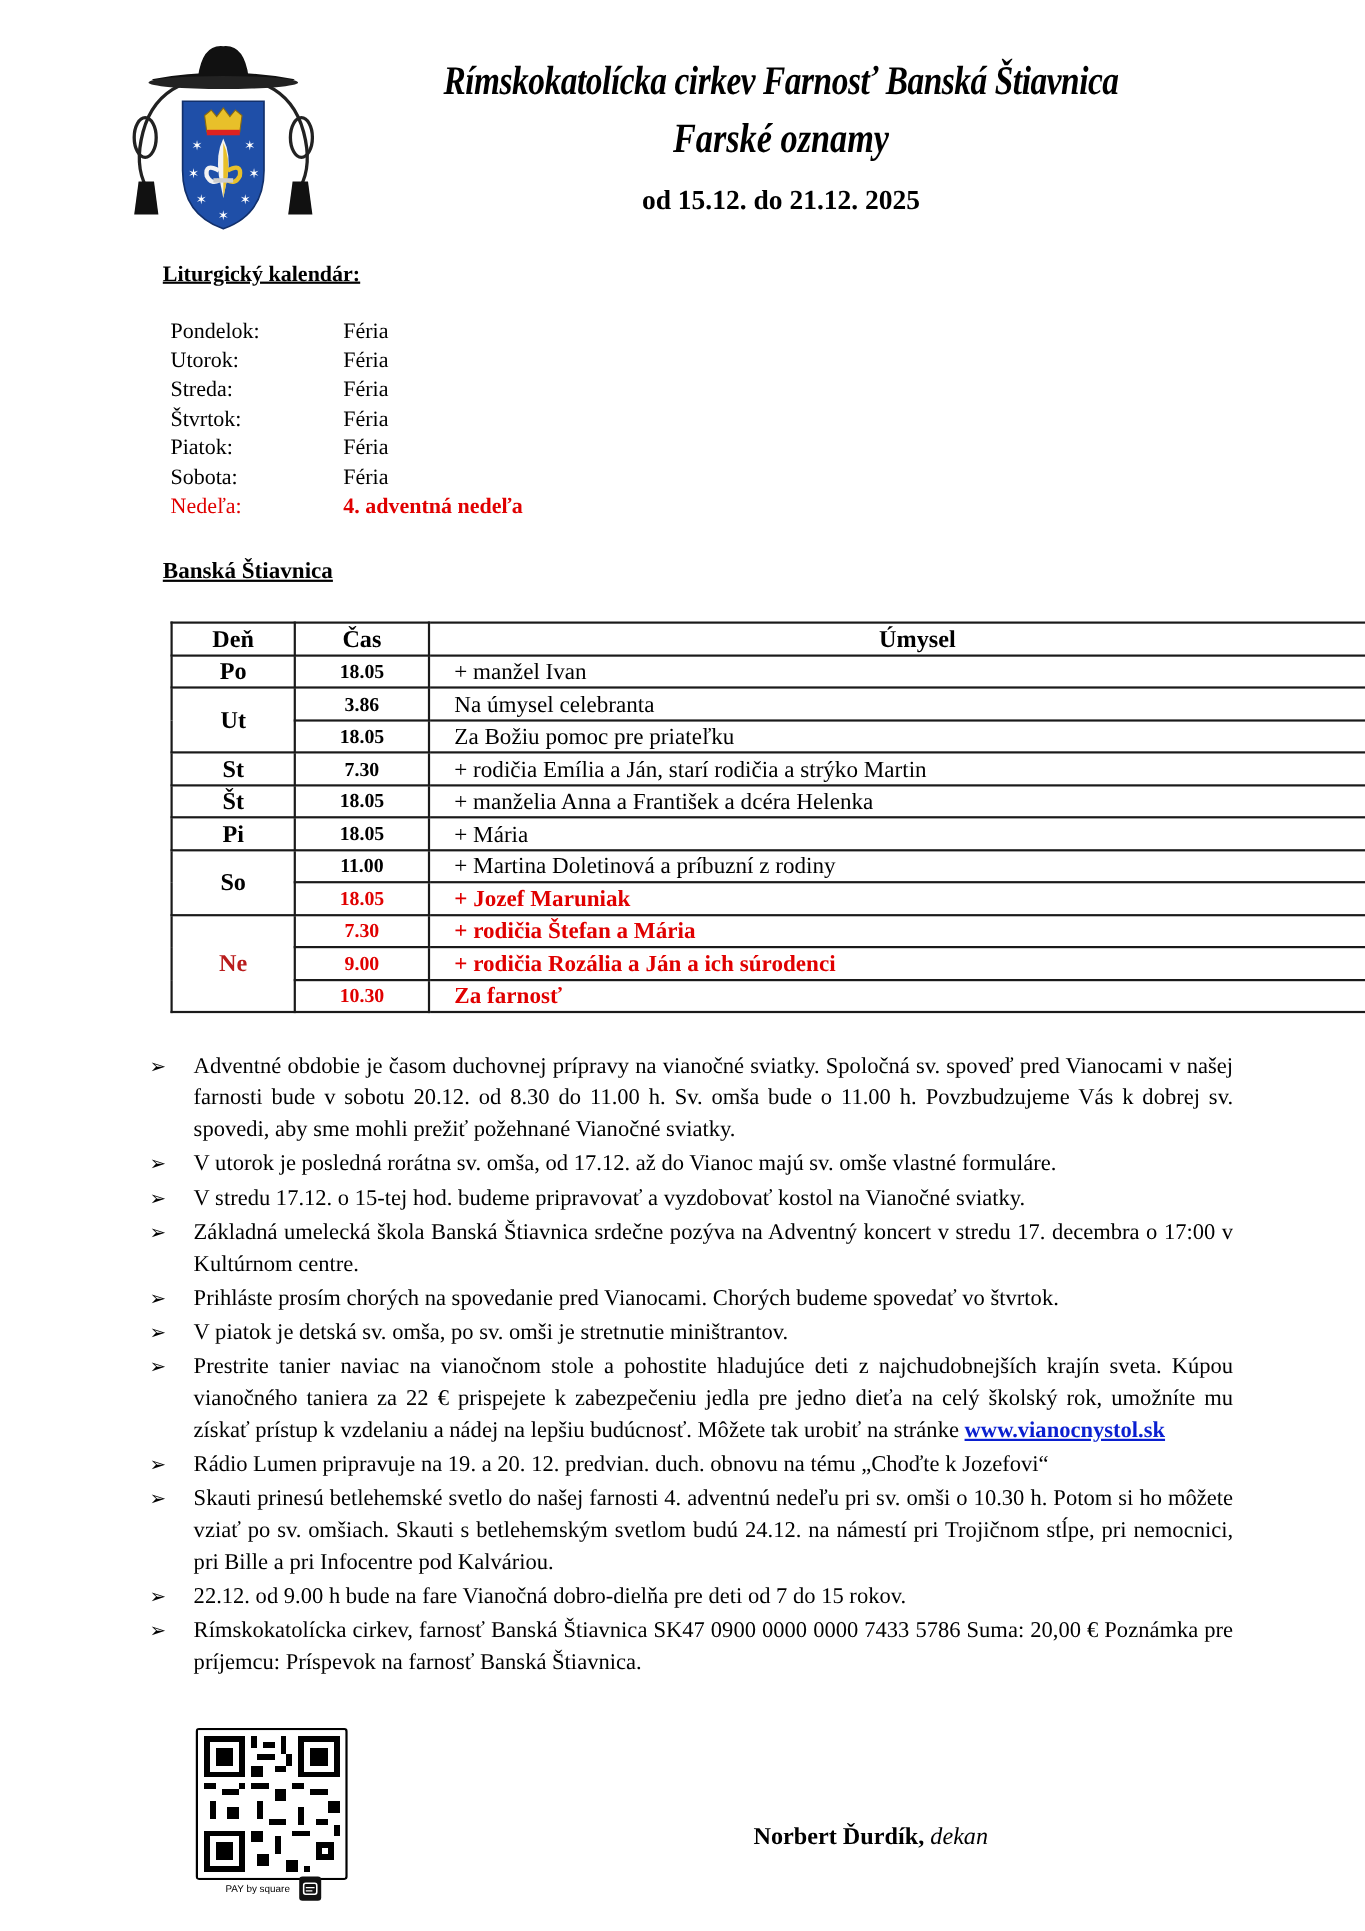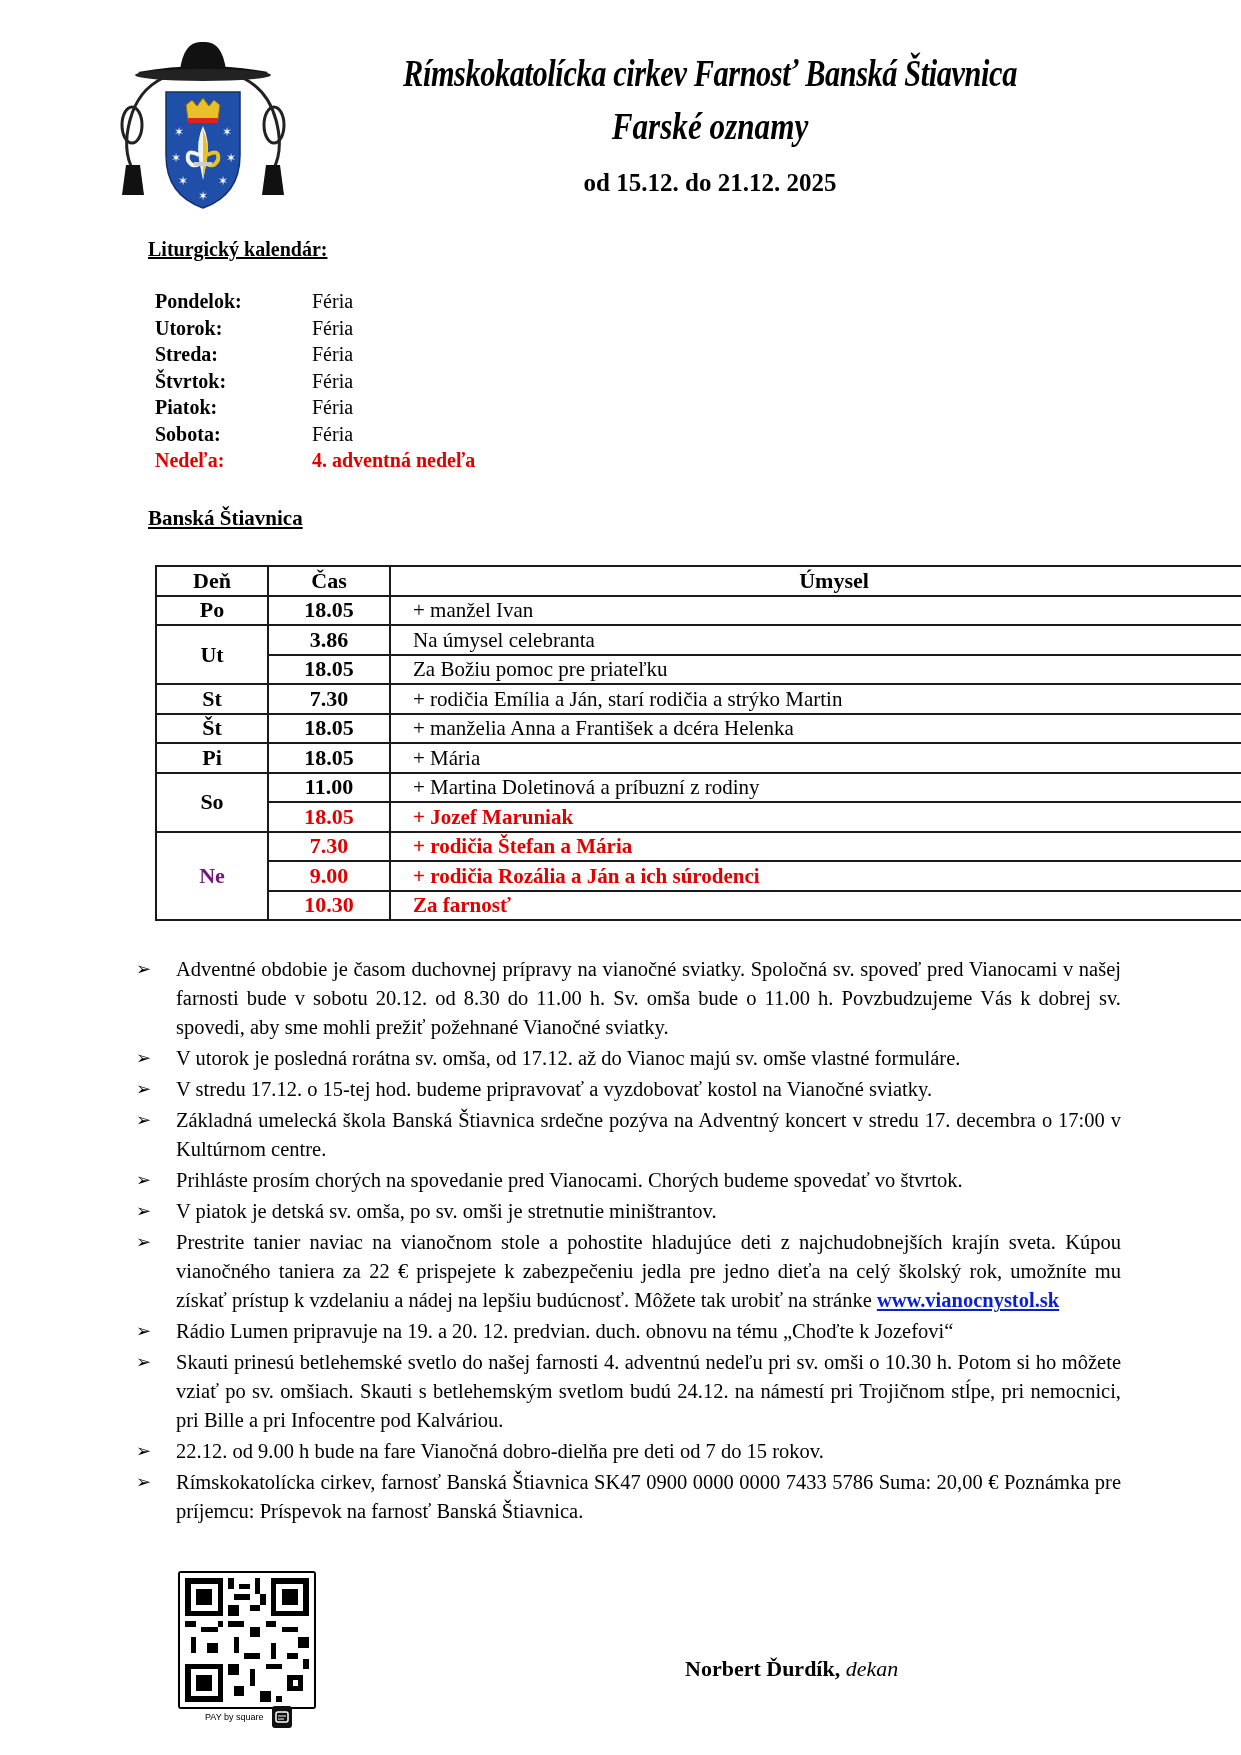--- a/index.html
+++ b/index.html
@@ -14,36 +14,36 @@
             transform: scaleX(0.82); transform-origin: center; line-height: 44px; white-space: nowrap; }
   .title2 { font-size: 38px; font-weight: bold; font-style: italic; line-height: 44px; margin-top: 8px;
             transform: scaleX(0.82); }
   .title3 { font-size: 25px; font-weight: bold; line-height: 30px; margin-top: 20px; }
 
   
   .sec-head { font-size: 20px; font-weight: bold; text-decoration: underline; }
   .lit-head { left: 148px; top: 238px; }
   .lit-list { left: 155px; top: 288px; font-size: 20px; line-height: 26.5px; }
   .lit-row { display: flex; }
-  .lit-day { width: 157px; font-weight: bold; }
+  .lit-day { width: 157px; font-weight: normal; }
   .lit-val { }
   .red { color: #e00000; }
   .lit-row.red .lit-val { font-weight: bold; }
 
   .bs-head { left: 148px; top: 506px; font-size: 21px; }
 
   
   .sched { left: 155px; top: 565px; width: 1124px; border-collapse: collapse; font-size: 21px; }
   .sched th, .sched td { border: 2px solid #1a1a1a; padding: 0 5px; height: 27.5px; line-height: 26px; }
   .sched th { font-weight: bold; font-size: 22px; }
   .sched td.day { width: 100px; text-align: center; font-weight: bold; font-size: 22px; }
-  .sched td.time { width: 110px; text-align: center; font-weight: bold; font-size: 22px; }
+  .sched td.time { width: 110px; text-align: center; font-weight: bold; font-size: 18px; }
   .sched td.intent { text-align: left; padding-left: 22px; margin-top: 32px; }
   .sched tr.hl td.time, .sched tr.hl td.intent { color: #e00000; font-weight: bold; }
-  .sched td.day.red { color: #701a75; }
+  .sched td.day.red { color: #b91c1c; }
 
   
   .ann { left: 136px; top: 955px; width: 985px; font-size: 20.5px; line-height: 29px; }
   .ann-item { display: flex; margin-bottom: 2px; }
   .ann-bullet { width: 40px; flex: 0 0 40px; font-size: 18px; }
   .ann-text { flex: 1; text-align: justify; }
   .ann-link { color: #0a1fd0; font-weight: bold; text-decoration: underline; }
 
   
   .qr { left: 178px; top: 1571px; width: 134px; height: 134px; border: 2px solid #000; border-radius: 3px; background: #fff; }

